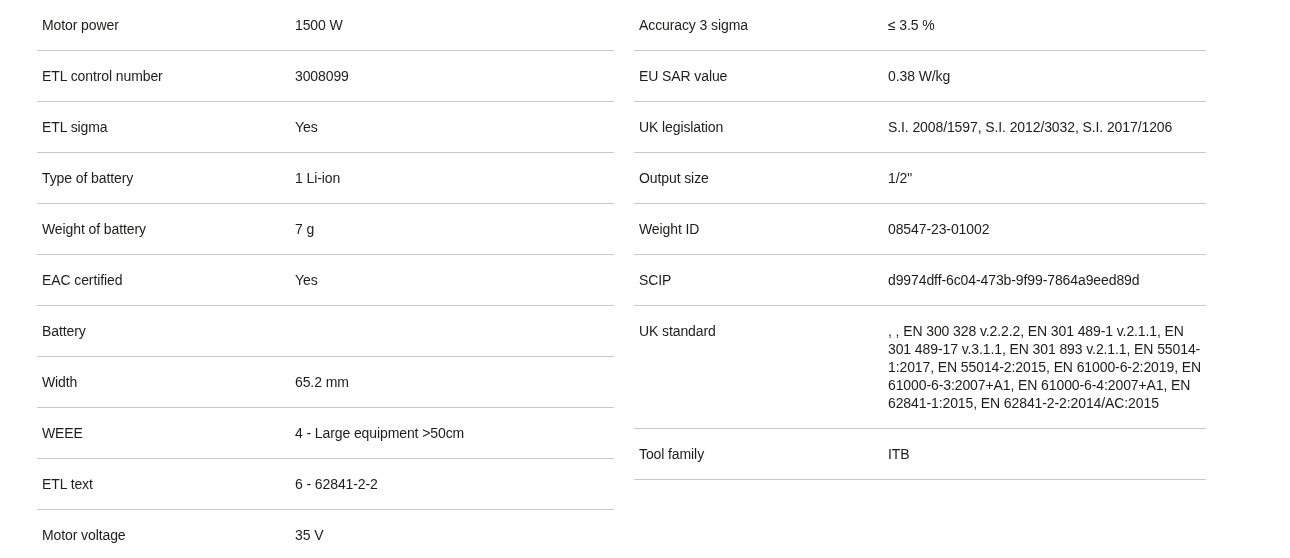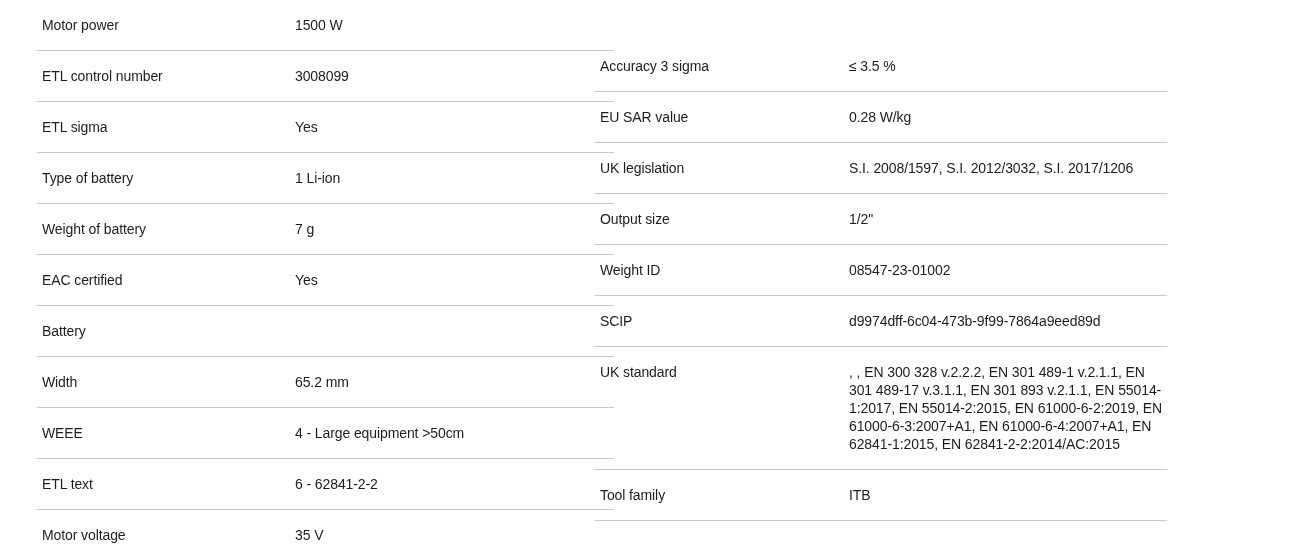--- a/index.html
+++ b/index.html
@@ -25,23 +25,22 @@
   }
   .spec-table {
     position: absolute;
     top: 0;
   }
   .spec-table.left {
     left: 37px;
     width: 577px;
   }
   .spec-table.right {
-    left: 595px;
+    left: 634px;
     width: 572px;
-    margin-top: 41px;
   }
   .spec-row {
     display: flex;
     align-items: flex-start;
     padding: 16px 5px;
     border-bottom: 1px solid #c9c9c9;
   }
   .spec-label {
     flex: 0 0 253px;
     padding-right: 10px;
@@ -116,21 +115,21 @@
   </div>
 </div>
   <div class="spec-table right" id="spec-table-right">
   <div class="spec-row">
     <div class="spec-label">Accuracy 3 sigma</div>
     <div class="spec-value">≤ 3.5 %</div>
   </div>
 
   <div class="spec-row">
     <div class="spec-label">EU SAR value</div>
-    <div class="spec-value">0.28 W/kg</div>
+    <div class="spec-value">0.38 W/kg</div>
   </div>
 
 
   <div class="spec-row">
     <div class="spec-label">UK legislation</div>
     <div class="spec-value">S.I. 2008/1597, S.I. 2012/3032, S.I. 2017/1206</div>
   </div>
 
   <div class="spec-row">
     <div class="spec-label">Output size</div>

